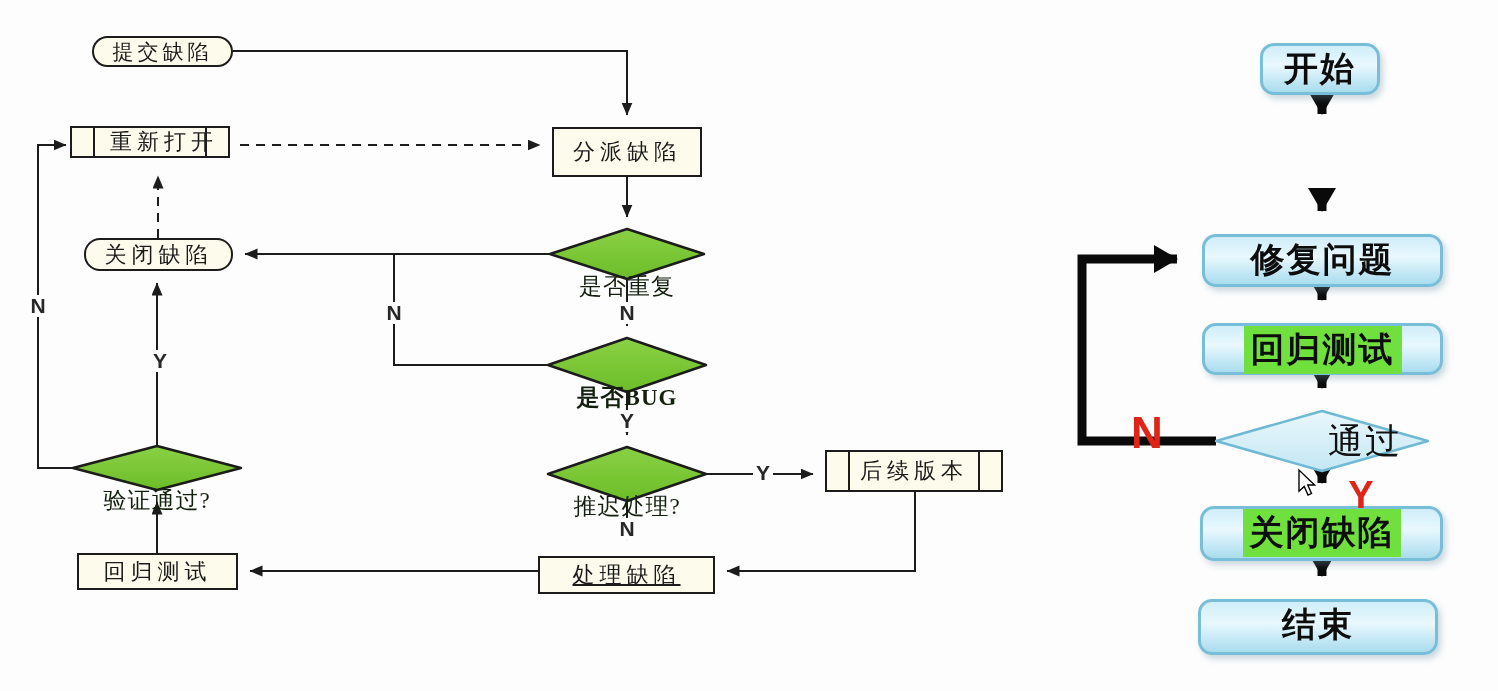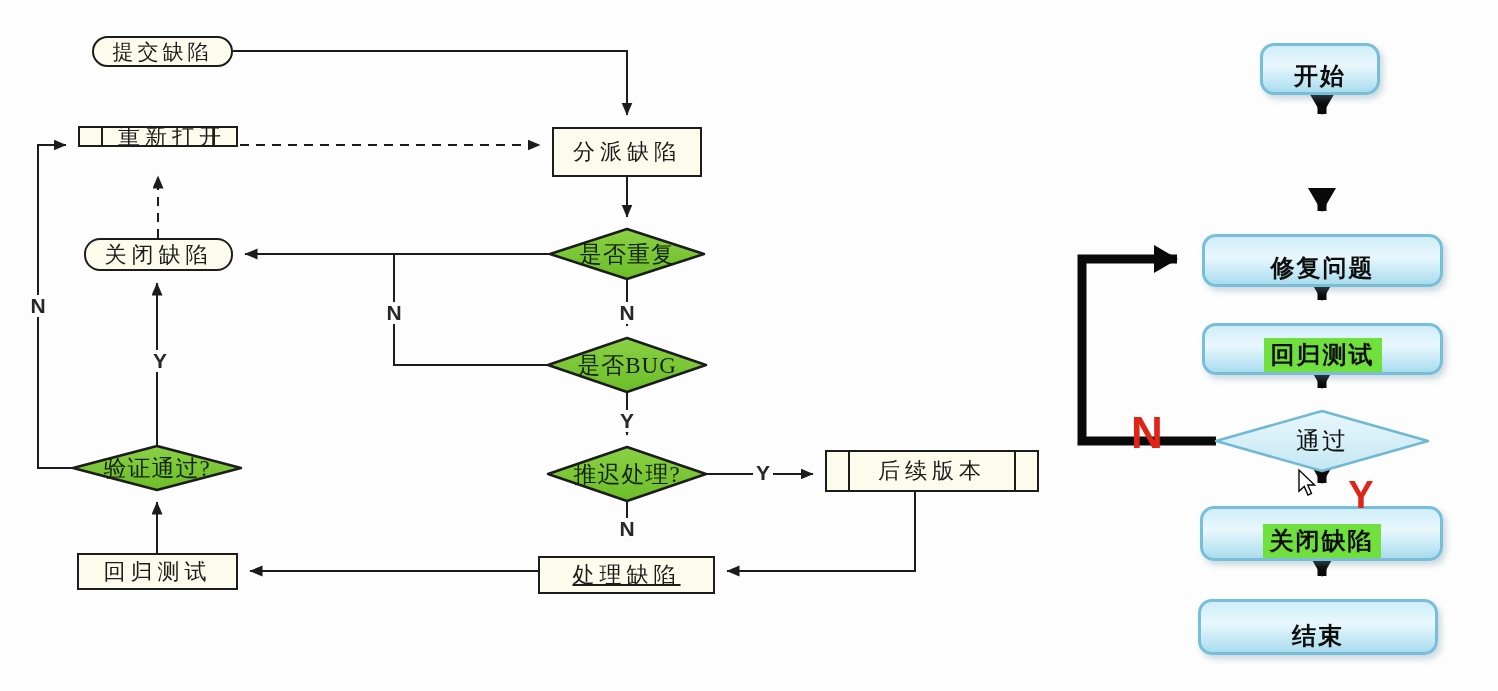--- a/index.html
+++ b/index.html
@@ -11,34 +11,34 @@
   
   .lbox{position:absolute;box-sizing:border-box;background:#fdfcec;border:2px solid #1c1c1c;
         display:flex;align-items:center;justify-content:center;
         font-family:"Liberation Serif","DejaVu Serif",serif;
         font-size:22px;color:#1b1b1b;letter-spacing:5px;white-space:nowrap;}
   .stadium{border-radius:16px;}
   .pre .bar{position:absolute;top:-2px;bottom:-2px;width:0;border-left:2px solid #1c1c1c;}
   .pre .bar.l{left:21px;} .pre .bar.r{right:21px;}
   .dlabel{position:absolute;transform:translate(-50%,-50%);
         font-family:"Liberation Serif","DejaVu Serif",serif;
-        font-size:23px;color:#14200e;letter-spacing:1px;white-space:nowrap;}
+        font-size:23px;color:#14200e;letter-spacing:1px;white-space:nowrap;margin-top:32px;}
   .elabel{position:absolute;transform:translate(-50%,-50%);
         font-weight:bold;font-size:21px;color:#272727;background:#fdfdfd;
         padding:0 3px;line-height:1.05;}
 
   
   .rbox{position:absolute;box-sizing:border-box;border:3px solid #79bed9;border-radius:14px;
         background:linear-gradient(180deg,#cfeef9 0%,#e9f8fd 42%,#a9dcee 100%);
         box-shadow:3px 4px 6px rgba(110,150,165,.35);
-        display:flex;align-items:flex-end;justify-content:center;
-        font-weight:bold;font-size:24px;color:#0d0d0d;letter-spacing:2px;white-space:nowrap;}
+        display:flex;align-items:flex-start;justify-content:center;
+        font-weight:bold;font-size:34px;color:#0d0d0d;letter-spacing:2px;white-space:nowrap;}
   .hl{background:#70e03e;padding:1px 7px;}
   .rdiamond-label{position:absolute;transform:translate(-50%,-50%);
-        font-size:24px;color:#111;letter-spacing:2px;white-space:nowrap;}
+        font-size:35px;color:#111;letter-spacing:2px;white-space:nowrap;margin-left:43px;}
   .rlabel{position:absolute;transform:translate(-50%,-50%);
         font-weight:bold;color:#df2418;line-height:1;}
 </style>
 </head>
 <body>
 
 <div id="canvas">
 
   <svg id="wires" width="1498" height="691" viewBox="0 0 1498 691">
     <defs>
@@ -102,50 +102,50 @@
       <path d="M0,0 L0,17 L4.2,13.2 L7.2,20 L10,18.7 L7,12 L12.5,12 Z" fill="#ffffff" stroke="#000" stroke-width="1.1"></path>
     </g>
   </svg>
 
   <div class="layer">
 
     <div class="lbox stadium" style="left:92px;top:36px;width:141px;height:31px;font-size:21px;letter-spacing:4px;text-align:right;">
       <span>提交缺陷</span>
     </div>
 
-    <div class="lbox pre" style="left:78px;top:126px;width:160px;height:21px;padding-left:28px;">
+    <div class="lbox pre" style="left:70px;top:126px;width:160px;height:32px;padding-left:28px;">
       <span class="bar l"></span>
       <span class="bar r"></span>
       <span>重新打开</span>
     </div>
 
     <div class="lbox" style="left:552px;top:127px;width:150px;height:50px;">
       <span>分派缺陷</span>
     </div>
 
     <div class="lbox stadium" style="left:84px;top:238px;width:149px;height:33px;">
       <span>关闭缺陷</span>
     </div>
 
-    <div class="lbox pre" style="left:825px;top:450px;width:214px;height:42px;">
+    <div class="lbox pre" style="left:825px;top:450px;width:178px;height:42px;">
       <span class="bar l"></span>
       <span class="bar r"></span>
       <span>后续版本</span>
     </div>
 
     <div class="lbox" style="left:77px;top:553px;width:161px;height:37px;">
       <span>回归测试</span>
     </div>
 
     <div class="lbox" style="left:538px;top:556px;width:177px;height:38px;text-decoration:underline;">
       <span>处理缺陷</span>
     </div>
 
     <div class="dlabel" style="left:627px;top:254px;">是否重复</div>
-    <div class="dlabel" style="left:627px;top:365px;font-weight:normal;">是否BUG</div>
+    <div class="dlabel" style="left:627px;top:365px;font-weight:bold;">是否BUG</div>
     <div class="dlabel" style="left:627px;top:474px;">推迟处理?</div>
     <div class="dlabel" style="left:157px;top:468px;">验证通过?</div>
 
     <div class="elabel" style="left:394px;top:313px;">N</div>
     <div class="elabel" style="left:627px;top:313px;">N</div>
     <div class="elabel" style="left:627px;top:421px;">Y</div>
     <div class="elabel" style="left:763px;top:473px;">Y</div>
     <div class="elabel" style="left:627px;top:529px;">N</div>
     <div class="elabel" style="left:160px;top:361px;">Y</div>
     <div class="elabel" style="left:38px;top:306px;">N</div>

